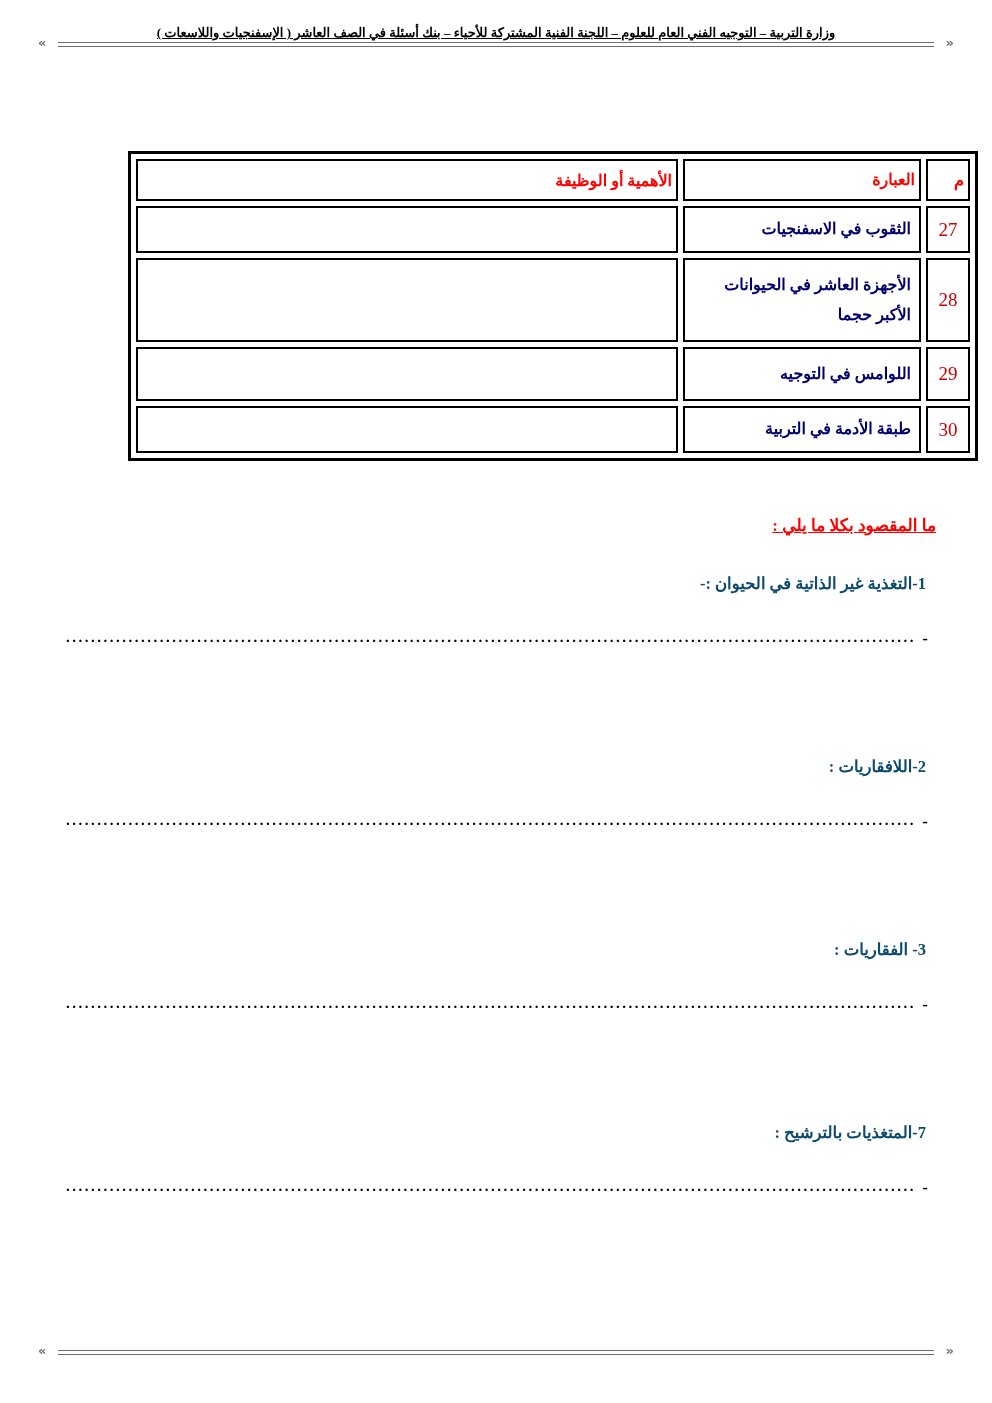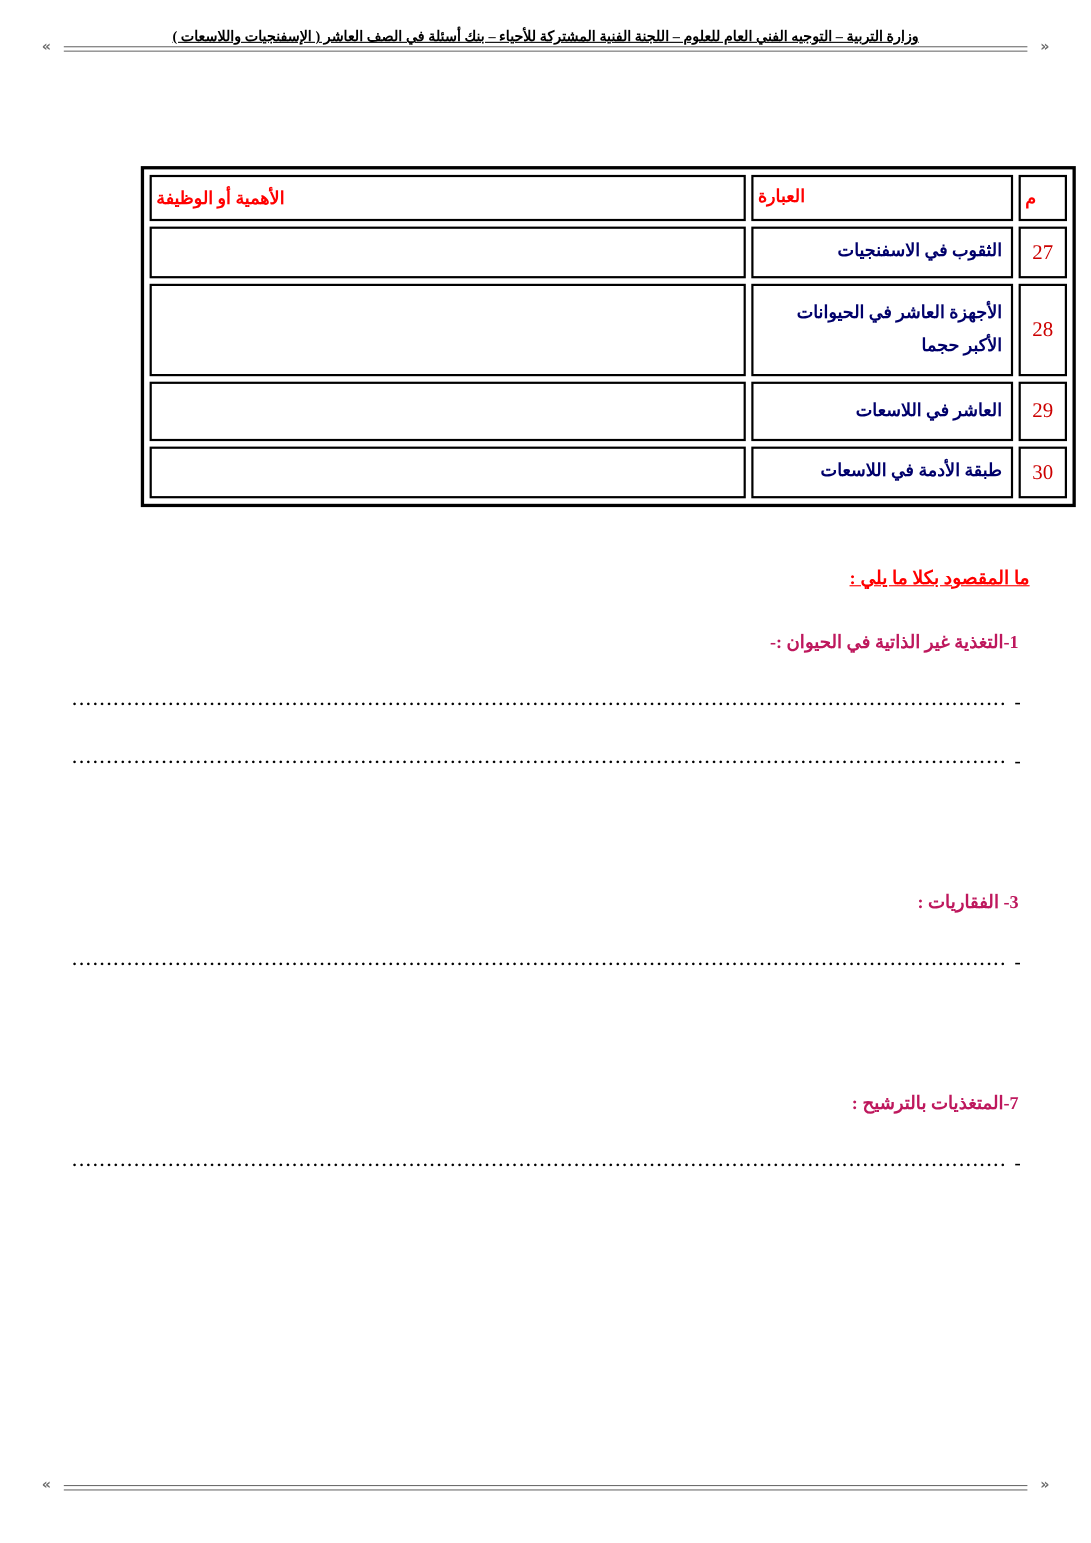--- a/index.html
+++ b/index.html
@@ -50,21 +50,21 @@
   }
   table.statements td {
     border:2px solid #000000;
     background:#ffffff;
     vertical-align:middle;
   }
   td.col-num   { width:44px;  text-align:center; }
   td.col-stmt  { width:238px; text-align:right; padding:3px 8px;
                  color:#00006b; font-weight:bold; font-size:16px; line-height:1.9; }
   td.col-func  { }
-  td.hdr-cell  { color:#ff0000; font-weight:bold; font-size:16px; text-align:left; padding:2px 4px; }
+  td.hdr-cell  { color:#ff0000; font-weight:bold; font-size:16px; text-align:right; padding:2px 4px; }
   td.num-cell  { color:#cc0000; font-weight:normal; font-size:19px; }
 
   tr.r-head  td { height:42px; }
   tr.r-short td { height:47px; }
   tr.r-mid   td { height:54px; }
   tr.r-tall  td { height:84px; }
 
   .q-title {
     margin:54px 56px 0 0;
     text-align:right;
@@ -73,21 +73,21 @@
     font-size:17px;
     text-decoration:underline;
     padding-left:40px;
   }
 
   .question {
     margin:110px 66px 0 0;
     text-align:right;
     font-weight:bold;
     font-size:16.5px;
-    color:#be185d;
+    color:#0c4a6e;
   }
   .question.first { margin-top:38px; }
 
   .answer-line {
     display:flex;
     align-items:flex-end;
     margin:34px 64px 0 66px;
     font-weight:bold;
     font-size:15px;
     color:#000000;
@@ -127,39 +127,40 @@
       <td class="col-stmt">الثقوب في الاسفنجيات</td>
       <td class="col-func"></td>
     </tr>
     <tr class="r-tall">
       <td class="col-num num-cell">28</td>
       <td class="col-stmt">الأجهزة العاشر في الحيوانات الأكبر حجما</td>
       <td class="col-func"></td>
     </tr>
     <tr class="r-mid">
       <td class="col-num num-cell">29</td>
-      <td class="col-stmt">العاشر في اللاسعات</td>
+      <td class="col-stmt">اللوامس في التوجيه</td>
       <td class="col-func"></td>
     </tr>
     <tr class="r-short">
       <td class="col-num num-cell">30</td>
-      <td class="col-stmt">طبقة الأدمة في اللاسعات</td>
+      <td class="col-stmt">طبقة الأدمة في التربية</td>
       <td class="col-func"></td>
     </tr>
   </tbody>
     </table>
 
   <div class="q-title">ما المقصود بكلا ما يلي :</div>
 
   <div class="question first">1-التغذية غير الذاتية في الحيوان  :-</div>
   <div class="answer-line">
     <span class="dash">-</span>
     <span class="dots">........................................................................................................................................................................................................</span>
   </div>
 
+  <div class="question">2-اللافقاريات :</div>
   <div class="answer-line">
     <span class="dash">-</span>
     <span class="dots">........................................................................................................................................................................................................</span>
   </div>
 
   <div class="question">3- الفقاريات :</div>
   <div class="answer-line">
     <span class="dash">-</span>
     <span class="dots">........................................................................................................................................................................................................</span>
   </div>

